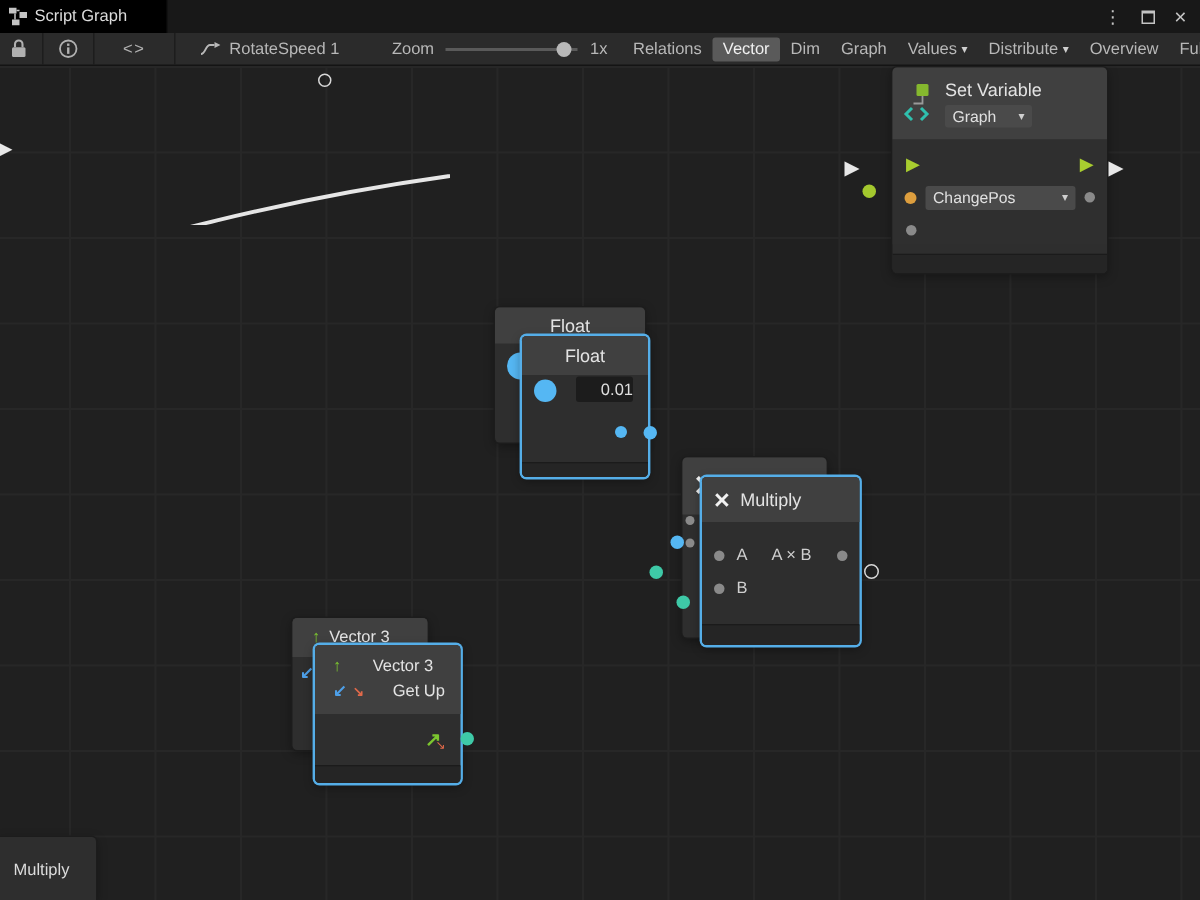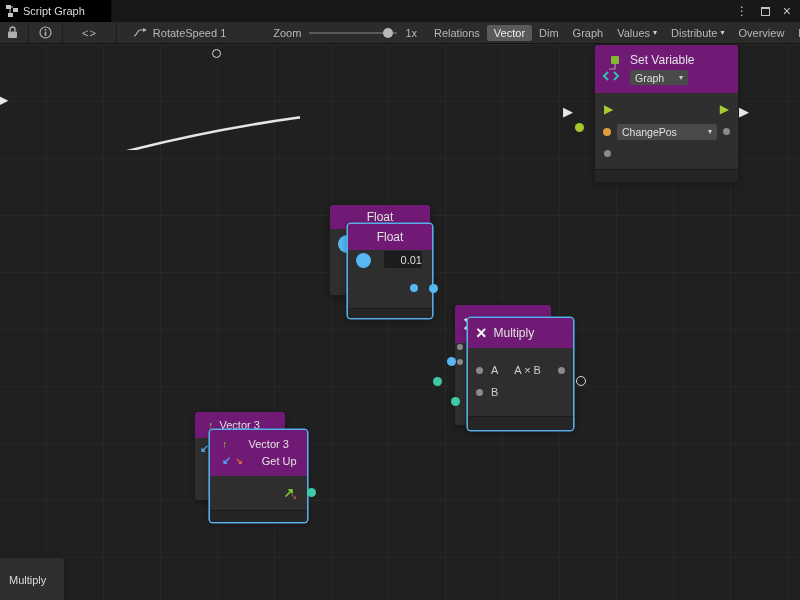--- a/index.html
+++ b/index.html
@@ -28,21 +28,21 @@
   .tbtn.active{background:#5a5a5a;color:#f0f0f0}
   .tbtn .caret{font-size:8px;color:#cfcfcf}
   .ticon{display:flex;align-items:center;justify-content:center;padding:0 7px;flex:0 0 auto}
   #zoomtrack{position:relative;width:88px;height:2px;background:#5a5a5a;margin:0 8px;flex:0 0 auto}
   #zoomknob{position:absolute;left:74px;top:-4px;width:10px;height:10px;border-radius:50%;background:#b8b8b8}
 
   
   .node{position:absolute;z-index:2;background:#2e2e2e;border-radius:3px;
     box-shadow:0 0 0 1px #1c1c1c,0 2px 7px rgba(0,0,0,.38)}
   .selected{box-shadow:0 0 0 1.6px #55aee8,0 2px 7px rgba(0,0,0,.45)}
-  .nhead{background:#701a75;border-radius:3px 3px 0 0;color:#e3e3e3}
+  .nhead{background:#404040;border-radius:3px 3px 0 0;color:#e3e3e3}
   .nfoot{position:absolute;bottom:0;left:0;right:0;background:#252525;border-top:1px solid #1b1b1b;
     border-radius:0 0 3px 3px}
   .dd{background:#4a4a4a;border-radius:2px;color:#e0e0e0;display:flex;align-items:center;
     font-size:10.5px;padding:0 5px;height:16px;gap:4px}
   .dd .caret{font-size:8px;color:#cfcfcf;margin-left:auto}
   .field{background:#1c1c1c;border-radius:2px;color:#dedede;display:flex;align-items:center;font-size:11px}
   .plabel{font-size:11px;color:#cfcfcf}
   .gdot{width:7px;height:7px;border-radius:50%;background:#8a8a8a;flex:0 0 auto}
 
   
@@ -240,21 +240,21 @@
   <span class="tsep"></span>
   <span class="tbtn" style="gap:6px;margin-left:6px">
     <span style="display:flex">
       <svg width="14" height="10" viewBox="0 0 14 10">
         <path d="M1 8 C4 8 4 2 7 2 H10" stroke="#b8b8b8" fill="none" stroke-width="1.2"></path>
         <path d="M10 0 L14 2 L10 4 Z" fill="#b8b8b8"></path>
       </svg>
     </span>
     <span>RotateSpeed 1</span>
   </span>
-  <span style="margin-left:40px">Zoom</span>
+  <span style="margin-left:28px">Zoom</span>
   <span id="zoomtrack">
     <span id="zoomknob"></span>
   </span>
   <span style="margin-right:10px">1x</span>
   <span class="tbtn">
       <span>Relations</span>
     </span>
   <span class="tbtn active">
       <span>Vector</span>
     </span>

